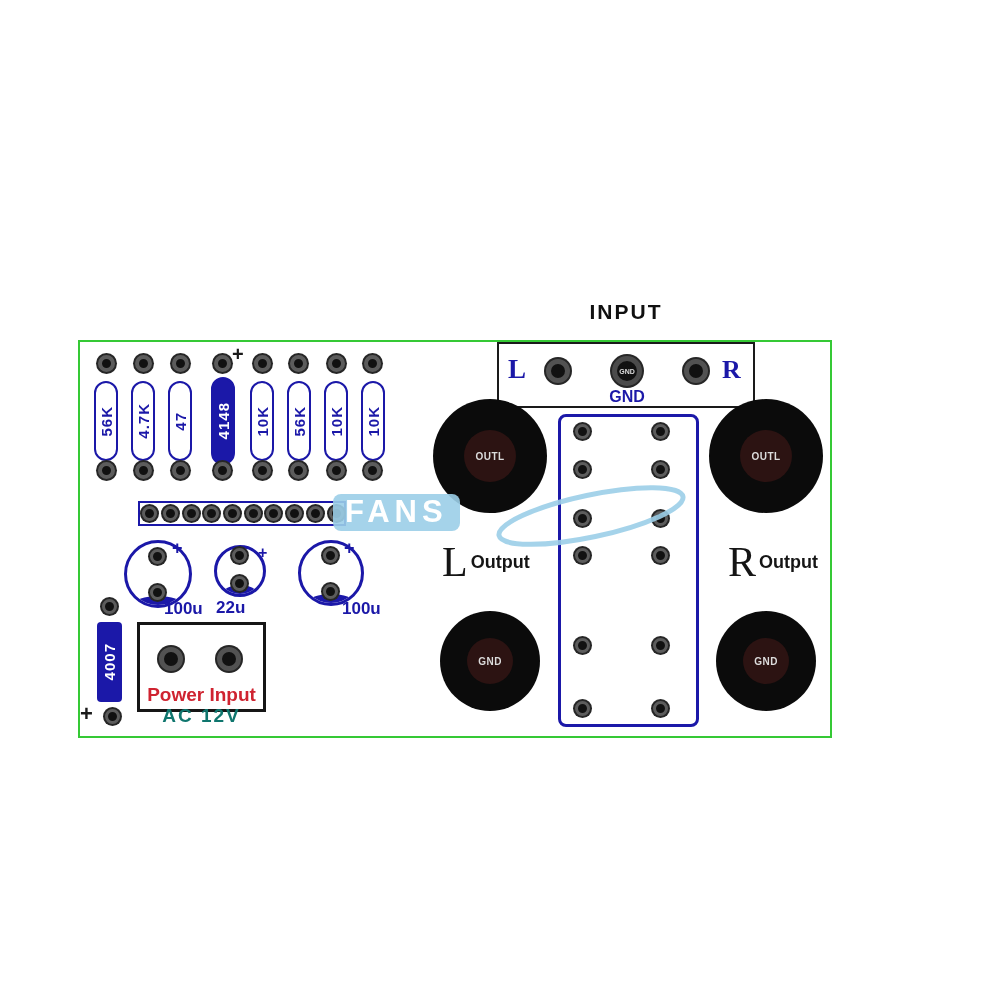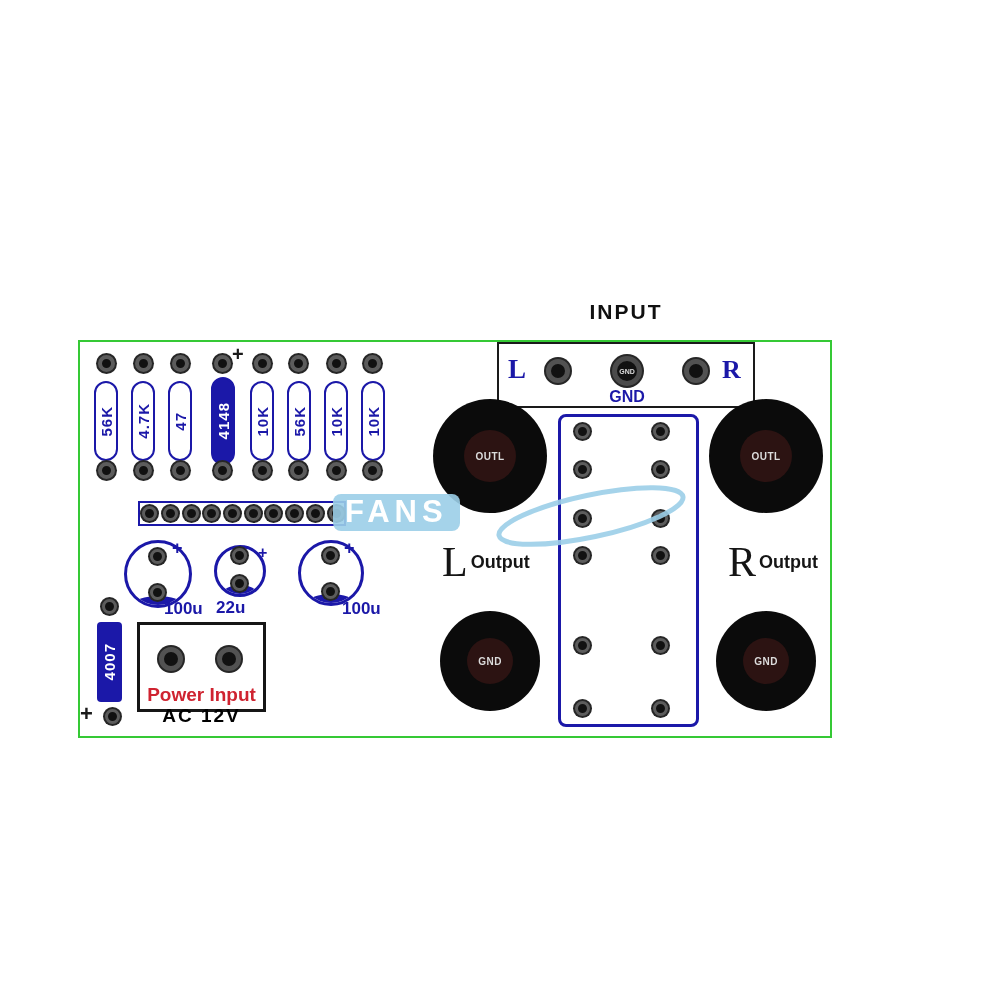--- a/index.html
+++ b/index.html
@@ -21,21 +21,21 @@
   .res-body.filled{background:#1b18a8;}
   .vtext{writing-mode:vertical-rl;transform:rotate(180deg);font-size:15px;font-weight:bold;color:#1b18a8;letter-spacing:1px;line-height:1;}
   .filled .vtext,.diode .vtext{color:#ffffff;}
   .socket{position:absolute;left:138px;top:501px;width:208px;height:25px;border:2px solid #1b18a8;box-sizing:border-box;background:#fff;}
   .cap{position:absolute;border:3px solid #1b18a8;border-radius:50%;box-sizing:border-box;overflow:hidden;}
   .cap::after{content:"";position:absolute;left:12%;right:12%;bottom:-8px;height:17px;background:#1b18a8;border-radius:50%;}
   .cap-label{position:absolute;color:#1b18a8;font-weight:bold;font-size:17px;line-height:1;}
   .diode{position:absolute;left:97px;top:622px;width:25px;height:80px;background:#1b18a8;border-radius:4px;display:flex;align-items:center;justify-content:center;}
   .power-box{position:absolute;left:137px;top:622px;width:129px;height:90px;border:3px solid #161616;box-sizing:border-box;background:#fff;}
   .power-label{position:absolute;left:131px;top:684px;width:141px;text-align:center;font-size:19px;font-weight:bold;color:#cf2330;}
-  .power-voltage{position:absolute;left:131px;top:705px;width:141px;text-align:center;font-size:19px;font-weight:bold;color:#000000;letter-spacing:2px;}
+  .power-voltage{position:absolute;left:131px;top:705px;width:141px;text-align:center;font-size:19px;font-weight:bold;color:#0f766e;letter-spacing:2px;}
   .relay-box{position:absolute;left:558px;top:414px;width:141px;height:313px;border:3px solid #1b18a8;border-radius:8px;box-sizing:border-box;background:#fff;}
   .relay-label{position:absolute;left:558px;top:582px;width:141px;text-align:center;font-size:34px;font-weight:bold;color:#e01f1f;}
   .hole{position:absolute;border-radius:50%;background:#0b0b0b;display:flex;align-items:center;justify-content:center;}
   .hole-core{border-radius:50%;background:#2c1312;color:#dcdcdc;display:flex;align-items:center;justify-content:center;font-size:10px;font-weight:bold;letter-spacing:0.5px;}
   .out{position:absolute;display:flex;align-items:flex-start;color:#151515;}
   .out-letter{font-family:"Liberation Serif",serif;font-size:42px;line-height:1;}
   .out-word{font-size:18px;font-weight:bold;margin:12px 0 0 3px;line-height:1;}
   .plus{position:absolute;font-weight:bold;line-height:1;}
   .watermark{position:absolute;left:333px;top:494px;display:flex;align-items:center;gap:12px;opacity:0.9;z-index:30;pointer-events:none;}
   .wm-module{color:#9ccfe8;font-size:33px;font-weight:bold;letter-spacing:7px;line-height:1;}

